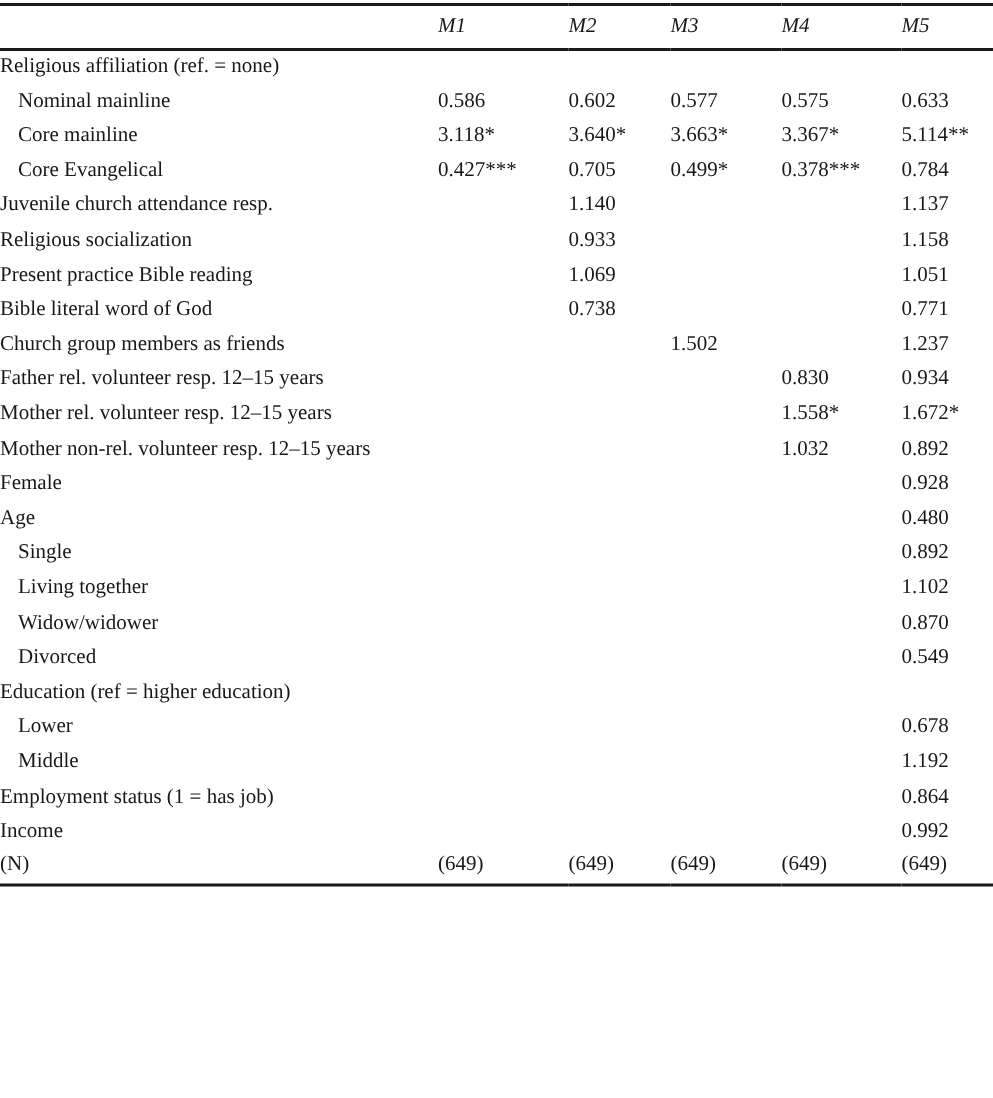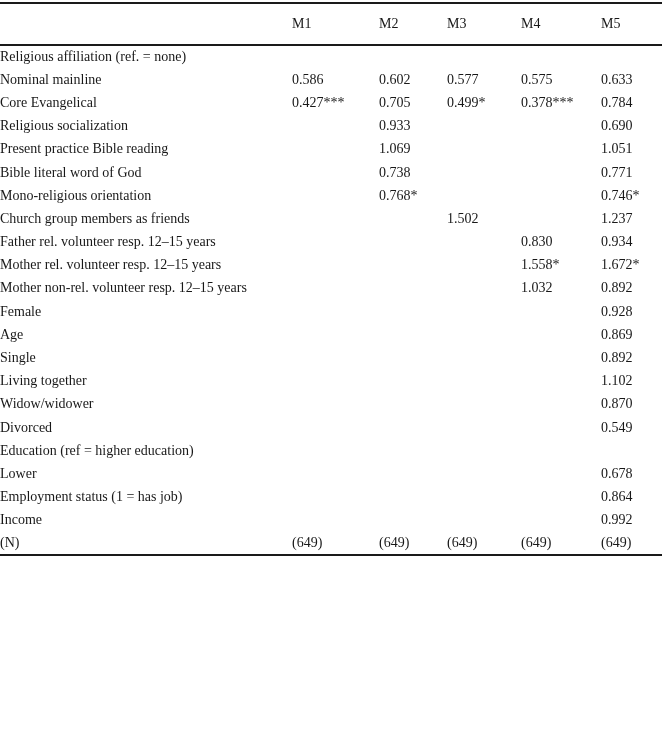--- a/index.html
+++ b/index.html
@@ -27,34 +27,36 @@
   table.stat-table td {
     padding: 0;
     margin: 0;
     font-weight: normal;
     text-align: left;
     vertical-align: middle;
     white-space: nowrap;
     overflow: hidden;
   }
   thead tr {
-    height: 42px;
+    height: 30px;
+    font-style: italic;
   }
   thead th {
     border-bottom: 2px solid #1a1a1a;
     padding-left: 2px;
   }
   tbody tr {
     height: 23.2px;
     margin-top: 24px;
   }
   td.label {
     padding-left: 2px;
   }
   td.label.indent {
+    padding-left: 12px;
   }
   td.val {
     padding-left: 2px;
   }
   td.label i {
     font-style: italic;
   }
   td.label sup {
     font-size: 0.68em;
     vertical-align: super;
@@ -94,58 +96,66 @@
       </tr>
       <tr>
         <td class="label indent">Nominal mainline</td>
         <td class="val">0.586</td>
         <td class="val">0.602</td>
         <td class="val">0.577</td>
         <td class="val">0.575</td>
         <td class="val">0.633</td>
       </tr>
       <tr>
+        <td class="label indent">Core mainline</td>
+        <td class="val">3.118*</td>
+        <td class="val">3.640*</td>
+        <td class="val">3.663*</td>
+        <td class="val">3.367*</td>
+        <td class="val">5.114**</td>
+      </tr>
+      <tr>
         <td class="label indent">Core Evangelical</td>
         <td class="val">0.427***</td>
         <td class="val">0.705</td>
         <td class="val">0.499*</td>
         <td class="val">0.378***</td>
         <td class="val">0.784</td>
       </tr>
       <tr>
+        <td class="label">Juvenile church attendance resp.</td>
+        <td class="val"></td>
+        <td class="val">1.140</td>
+        <td class="val"></td>
+        <td class="val"></td>
+        <td class="val">1.137</td>
+      </tr>
+      <tr>
         <td class="label">Religious socialization</td>
         <td class="val"></td>
         <td class="val">0.933</td>
         <td class="val"></td>
         <td class="val"></td>
-        <td class="val">0.690</td>
+        <td class="val">1.158</td>
       </tr>
       <tr>
         <td class="label">Present practice Bible reading</td>
         <td class="val"></td>
         <td class="val">1.069</td>
         <td class="val"></td>
         <td class="val"></td>
         <td class="val">1.051</td>
       </tr>
       <tr>
         <td class="label">Bible literal word of God</td>
         <td class="val"></td>
         <td class="val">0.738</td>
         <td class="val"></td>
         <td class="val"></td>
         <td class="val">0.771</td>
-      </tr>
-      <tr>
-        <td class="label">Mono-religious orientation</td>
-        <td class="val"></td>
-        <td class="val">0.768*</td>
-        <td class="val"></td>
-        <td class="val"></td>
-        <td class="val">0.746*</td>
       </tr>
       <tr>
         <td class="label">Church group members as friends</td>
         <td class="val"></td>
         <td class="val"></td>
         <td class="val">1.502</td>
         <td class="val"></td>
         <td class="val">1.237</td>
       </tr>
       <tr>
@@ -179,21 +189,21 @@
         <td class="val"></td>
         <td class="val"></td>
         <td class="val">0.928</td>
       </tr>
       <tr>
         <td class="label">Age</td>
         <td class="val"></td>
         <td class="val"></td>
         <td class="val"></td>
         <td class="val"></td>
-        <td class="val">0.869</td>
+        <td class="val">0.480</td>
       </tr>
       <tr>
         <td class="label indent">Single</td>
         <td class="val"></td>
         <td class="val"></td>
         <td class="val"></td>
         <td class="val"></td>
         <td class="val">0.892</td>
       </tr>
       <tr>
@@ -228,20 +238,28 @@
         <td class="val"></td>
         <td class="val"></td>
       </tr>
       <tr>
         <td class="label indent">Lower</td>
         <td class="val"></td>
         <td class="val"></td>
         <td class="val"></td>
         <td class="val"></td>
         <td class="val">0.678</td>
+      </tr>
+      <tr>
+        <td class="label indent">Middle</td>
+        <td class="val"></td>
+        <td class="val"></td>
+        <td class="val"></td>
+        <td class="val"></td>
+        <td class="val">1.192</td>
       </tr>
       <tr>
         <td class="label">Employment status (1 = has job)</td>
         <td class="val"></td>
         <td class="val"></td>
         <td class="val"></td>
         <td class="val"></td>
         <td class="val">0.864</td>
       </tr>
       <tr>

